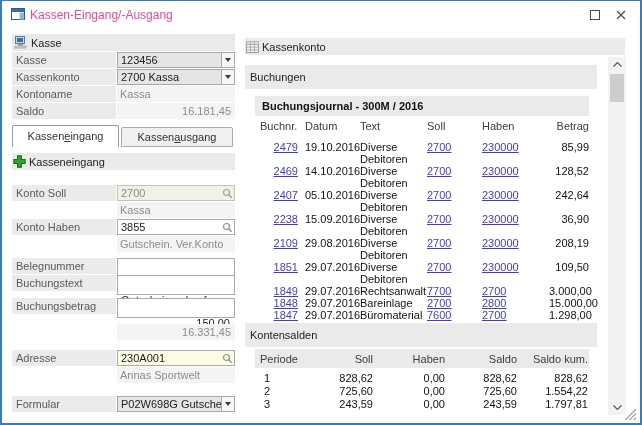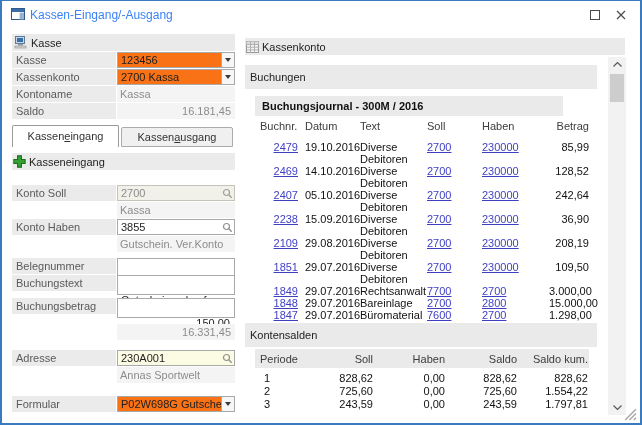--- a/index.html
+++ b/index.html
@@ -8,36 +8,36 @@
     --link:#3f3fc4; --gray-text:#8c8c8c; --label-text:#5a5a5a;
   }
   *{box-sizing:border-box; margin:0; padding:0;}
   html,body{background:#cfcfcf; font-family:"Liberation Sans","DejaVu Sans",sans-serif;}
   .window{position:relative; width:642px; height:425px; background:#fff;
     border:2px solid var(--window-border); border-top-width:1px; overflow:hidden;
     font-size:11px; color:#1d1d1d;}
   
   .titlebar{position:absolute; left:0; top:0; width:100%; height:26px; background:#fff;}
   .titlebar .appicon{position:absolute; left:9px; top:7px; width:14px; height:12px;}
-  .titlebar .title{position:absolute; left:28px; top:7px; font-size:12px; color:#3b82f6;}
+  .titlebar .title{position:absolute; left:28px; top:7px; font-size:12px; color:#ec4899;}
   .winbtn{position:absolute; top:4px; width:26px; height:19px; display:flex;
     align-items:center; justify-content:center; cursor:default;}
   .winbtn.max{right:32px;} .winbtn.close{right:6px;}
   
   .lpanel{position:absolute; left:10px; top:33px; width:223px; height:382px;}
   .lrow{position:absolute; left:0; width:223px; height:16px;}
   .hbar{position:absolute; left:0; width:223px; height:17px; background:var(--header-bar);
     display:flex; align-items:center; padding-left:2px; color:#1f1f1f;}
   .hbar svg{margin-right:4px;}
   .lab{position:absolute; left:0; top:0; width:104px; height:16px; background:var(--label-bg);
     color:var(--label-text); padding:2px 0 0 4px;}
   .val{position:absolute; left:105px; top:0; width:118px; height:16px; padding:2px 0 0 3px;}
   .val.ro{background:var(--sub-bg); color:var(--gray-text);}
   .val.num{text-align:right; padding-right:4px;}
-  .combo{display:flex; padding:0; border:1px solid #a9a9a9; background:#f97316;}
+  .combo{display:flex; padding:0; border:1px solid #a9a9a9; background:#e5e5e5;}
   .combo .ctext{flex:1; padding:1px 0 0 3px; overflow:hidden; white-space:nowrap;}
   .ddbtn{width:13px; border-left:1px solid #a9a9a9; background:#f6f6f6;
     display:flex; align-items:center; justify-content:center; cursor:default;}
   .ddbtn i{width:0; height:0; border-left:3px solid transparent;
     border-right:3px solid transparent; border-top:4px solid #3a3a3a;}
   .lookup{display:flex; padding:0; border:1px solid #a9a9a9; background:#fff;}
   .lookup .ctext{flex:1; padding:1px 0 0 3px;}
   .lookup .mag{width:14px; display:flex; align-items:center; justify-content:center; cursor:default;}
   .lookup.dis{background:var(--disabled-bg); border-color:#c4c3ba; color:var(--gray-text);}
   .lookup.yellow{background:var(--highlight-bg);}
@@ -58,21 +58,21 @@
     background:var(--label-bg); display:flex; align-items:center; padding-left:1px;}
   .secbar svg{margin-right:3px;}
   
   .rpanel{position:absolute; left:243px; top:37px; width:382px; height:380px;}
   .rhead{position:absolute; left:0; top:0; width:380px; height:17px; background:var(--header-bar);
     display:flex; align-items:center; padding-left:1px;}
   .rhead svg{margin-right:3px;}
   .bar{position:absolute; left:0; width:352px; height:24px; background:var(--header-bar);
     display:flex; align-items:center; padding-left:5px; color:#222;}
   .bar.buchungen{top:27px;} .bar.salden{top:285px;}
-  .jtitle{position:absolute; left:10px; top:58px; width:308px; height:20px;
+  .jtitle{position:absolute; left:10px; top:58px; width:334px; height:20px;
     background:var(--header-bar); font-weight:bold; padding:4px 0 0 7px; color:#111;}
   table{border-collapse:collapse; table-layout:fixed;}
   .jtable{position:absolute; left:10px; top:82px; width:334px;}
   .jtable th{font-weight:normal; color:#3c3c3c; text-align:left; vertical-align:top;
     height:21px; padding-left:3px;}
   .jtable th.c1{padding-left:5px;} .jtable th.c6{text-align:right; padding:0;}
   .jtable td{vertical-align:top; line-height:12px; padding:0 0 0 3px; color:#111;}
   .jtable td.c1{text-align:right; padding:0 4px 0 0;}
   .jtable td.c6{text-align:right; padding:0;}
   .jtable a{color:var(--link); text-decoration:underline; cursor:pointer;}

